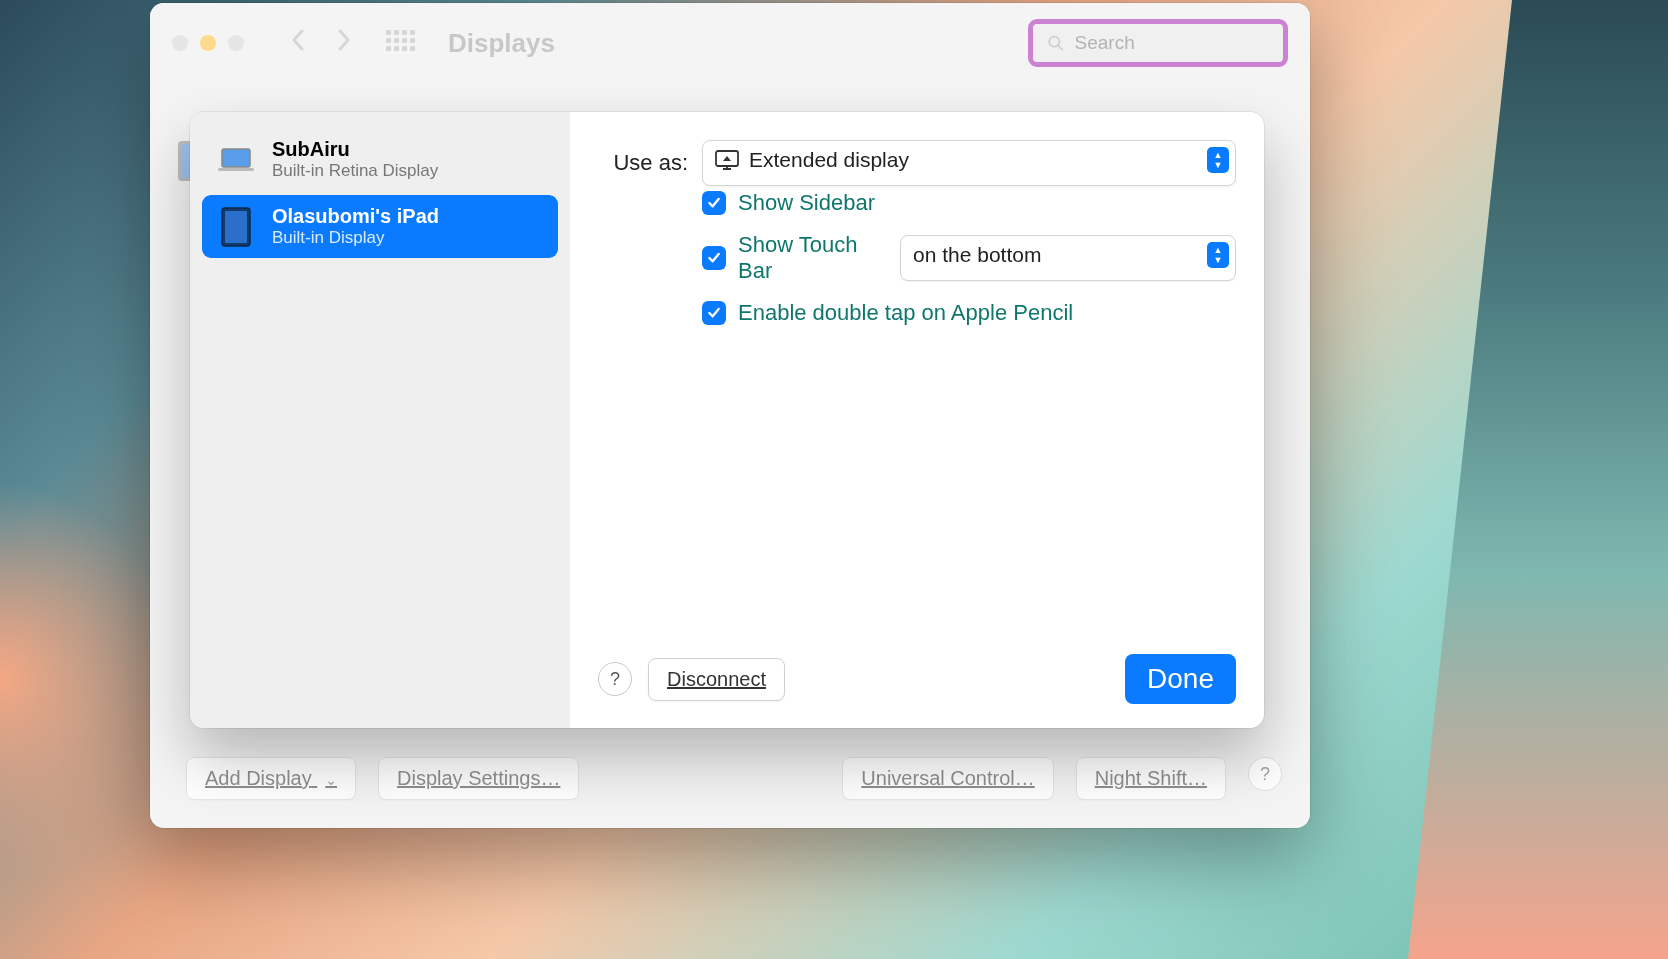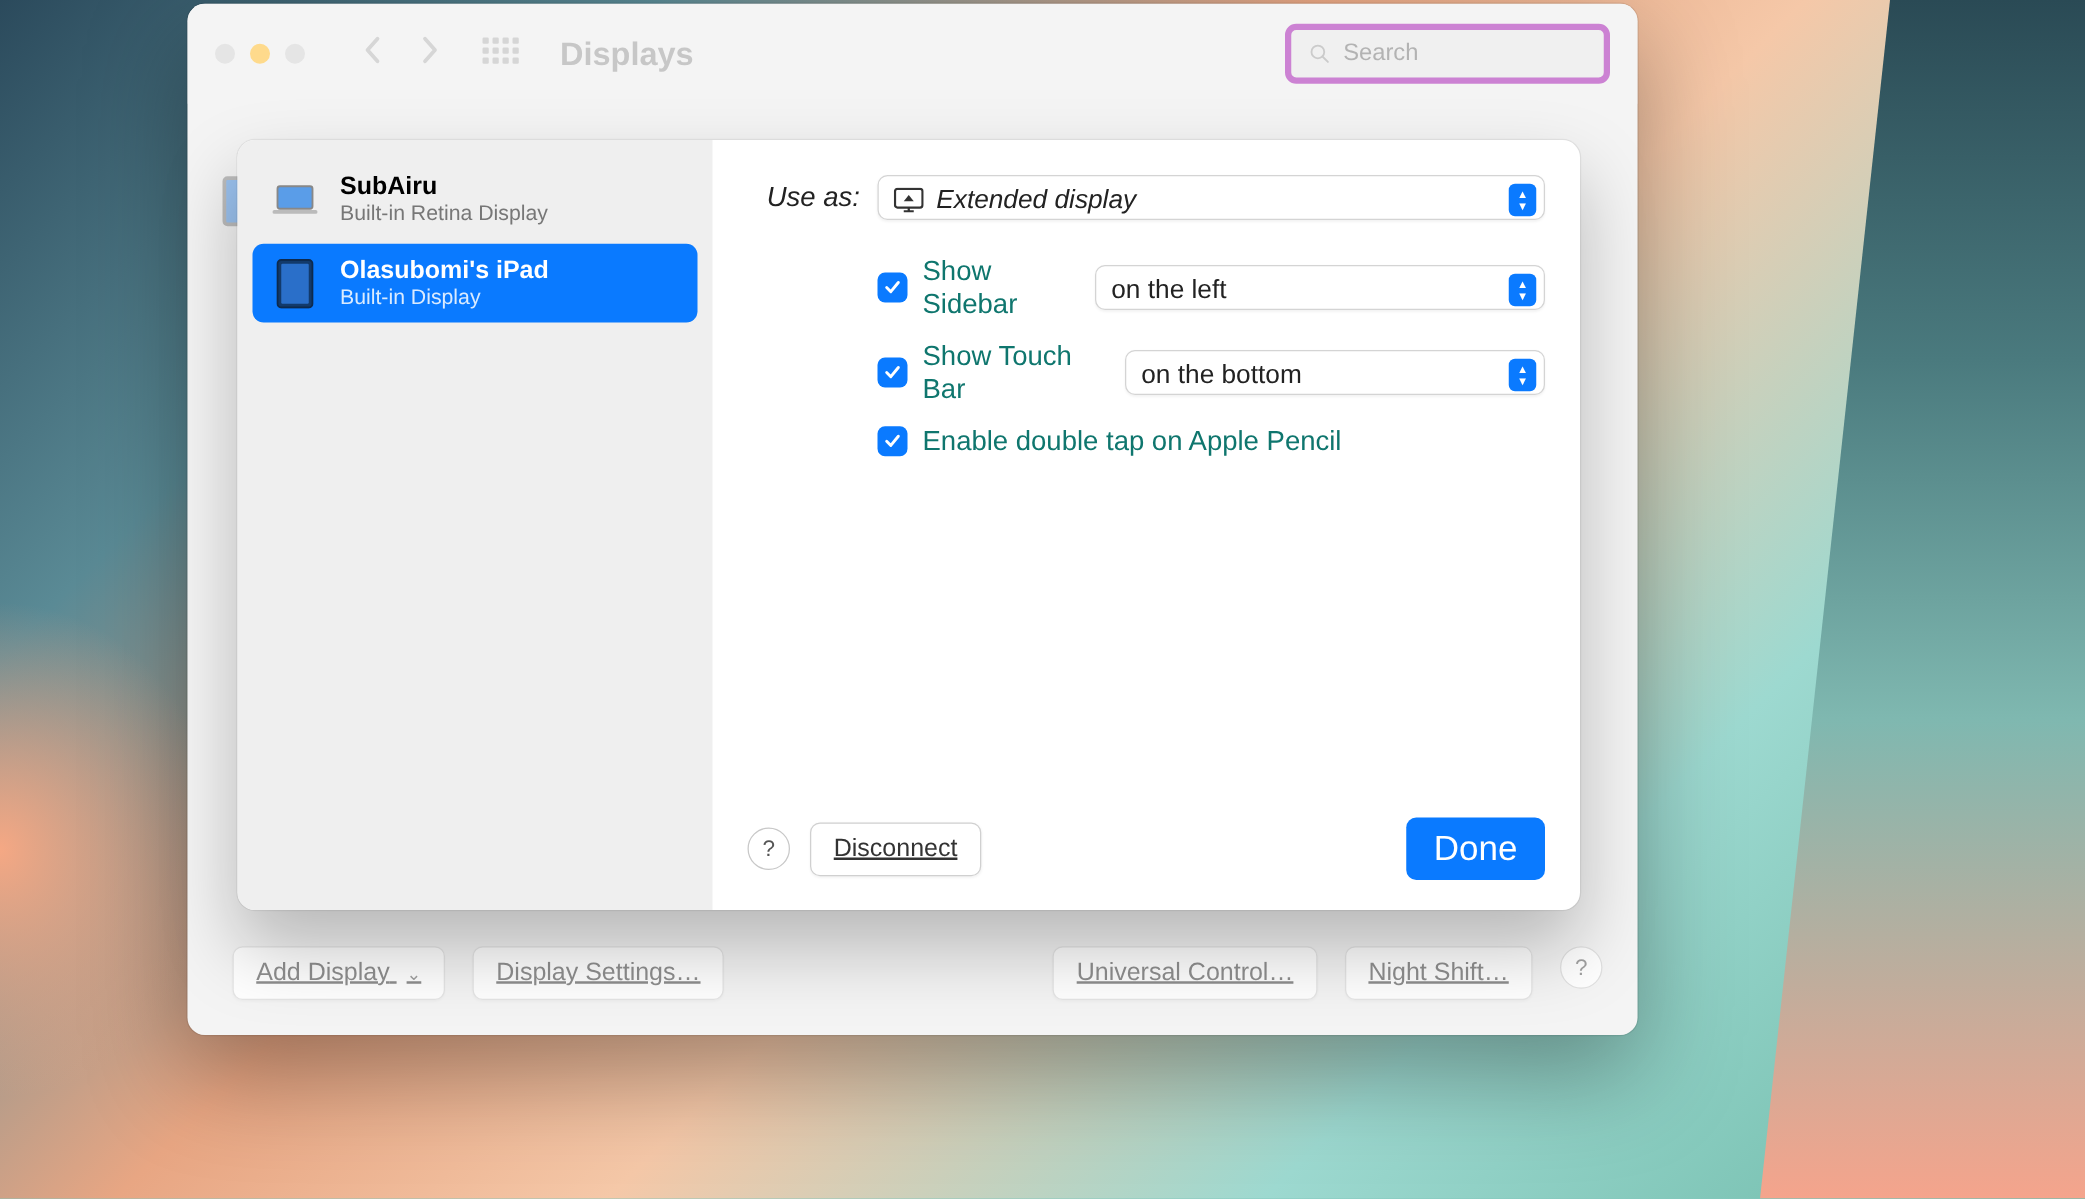--- a/index.html
+++ b/index.html
@@ -114,26 +114,26 @@
   display:flex; align-items:center; gap:16px;
   padding:10px 14px; border-radius:9px; cursor:pointer;
 }
 .dev-item.selected { background:#0a7aff; color:#fff; }
 .dev-item .title { font-size:20px; font-weight:600; }
 .dev-item .sub { font-size:17px; color:#777; }
 .dev-item.selected .sub { color:rgba(255,255,255,.85); }
 .dev-icon { width:40px; display:flex; justify-content:center; }
 
 .sheet-main { flex:1; padding:28px 28px 24px 28px; display:flex; flex-direction:column; }
-.form-row { display:flex; align-items:center; gap:14px; margin-bottom:28px;font-style:italic; }
+.form-row { display:flex; align-items:center; gap:14px; margin-bottom:4px; }
 .form-label { font-size:22px; color:#222; width:90px; text-align:right; }
 .select-wrap {
   flex:1; display:flex; align-items:center;
   background:#fff; border:1px solid #d4d4d4; border-radius:8px;
-  padding:6px 6px 2px 12px; font-size:21px; color:#222;
+  padding:6px 6px 12px 12px; font-size:21px; color:#222;
   box-shadow: 0 1px 2px rgba(0,0,0,.05);
   cursor:pointer; position:relative;
 }
 .select-wrap.small { flex:0 0 auto; min-width:360px; }
 .select-icon { margin-right:10px; display:inline-flex; }
 .select-text { flex:1; }
 .stepper {
   width:22px; height:26px; background:#0a7aff; border-radius:5px;
   display:flex; flex-direction:column; align-items:center; justify-content:center;
   color:#fff; font-size:9px; line-height:9px; gap:1px; flex-shrink:0;
@@ -271,24 +271,20 @@
       </div>
     </div>
 
     <div class="check-row">
       <div class="checkbox">
         <svg viewBox="0 0 24 24">
             <path d="M5 12 L10 17 L19 6" fill="none" stroke="currentColor" stroke-width="3.5" stroke-linecap="round" stroke-linejoin="round"></path>
           </svg>
       </div>
       <span class="check-label">Show Sidebar</span>
-      <div class="select-wrap small">
-        <span class="select-text">on the left</span>
-        <span class="stepper"></span>
-      </div>
     </div>
 
     <div class="check-row">
       <div class="checkbox">
         <svg viewBox="0 0 24 24">
             <path d="M5 12 L10 17 L19 6" fill="none" stroke="currentColor" stroke-width="3.5" stroke-linecap="round" stroke-linejoin="round"></path>
           </svg>
       </div>
       <span class="check-label">Show Touch Bar</span>
       <div class="select-wrap small" style="min-width:336px">

